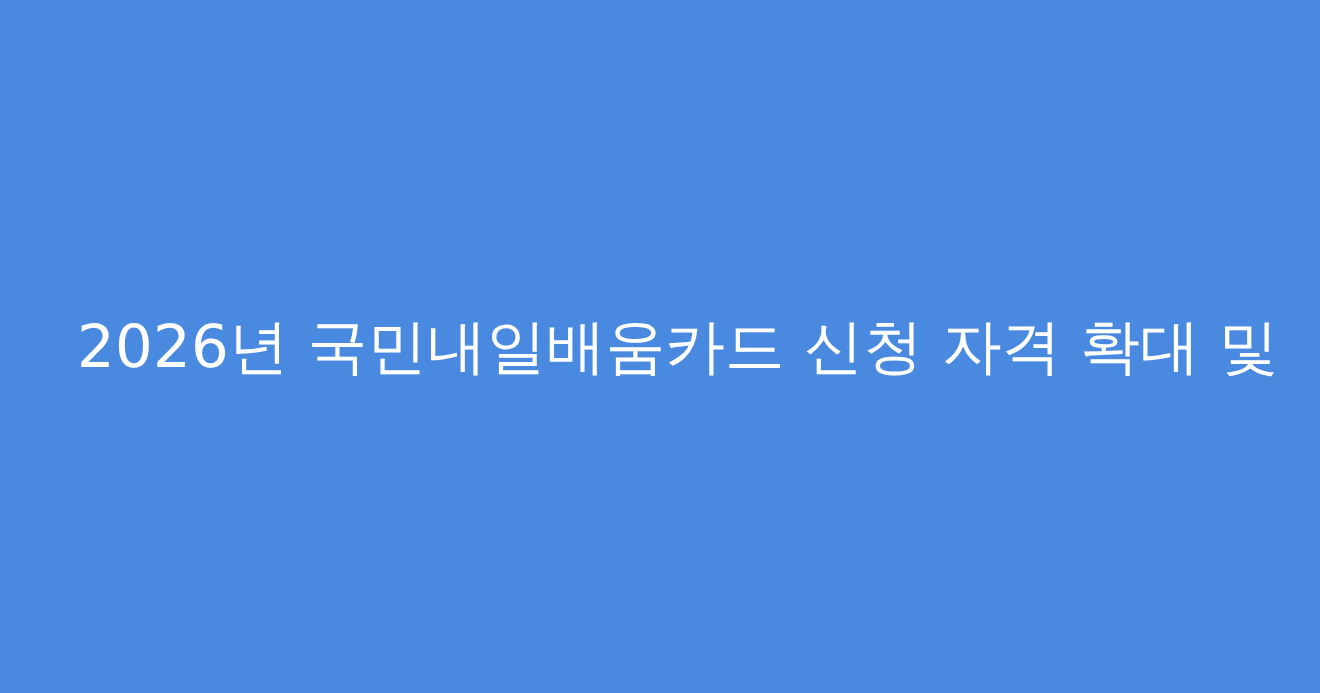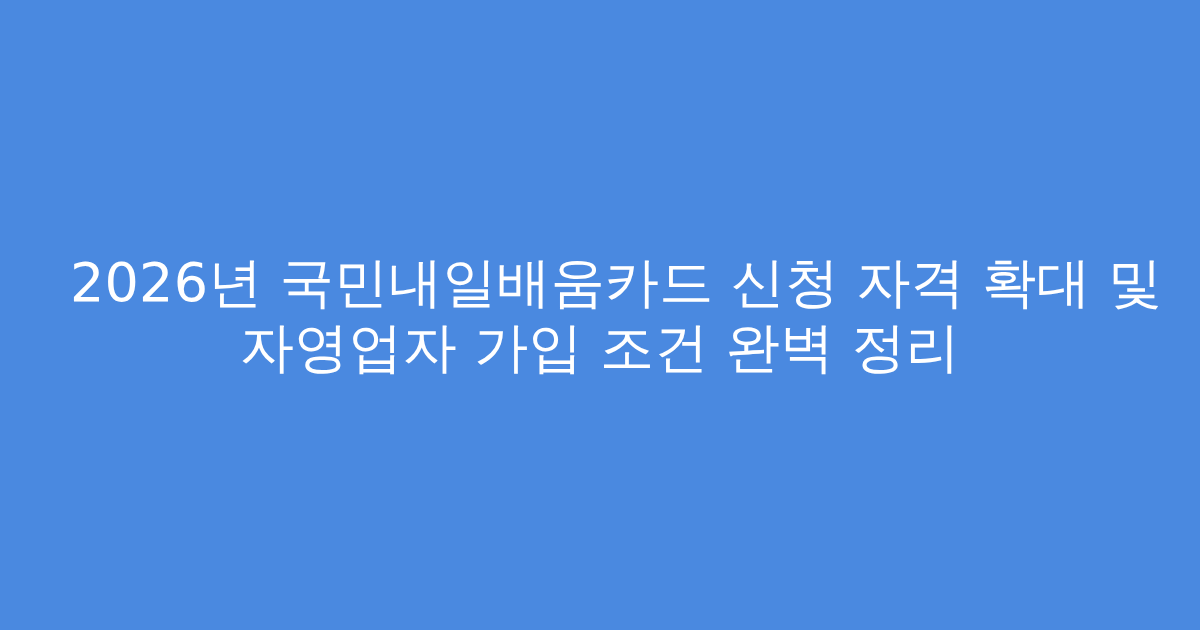--- a/index.html
+++ b/index.html
@@ -38,15 +38,14 @@
     letter-spacing: 0.2px;
     white-space: nowrap;
   }
 </style>
 </head>
 <body>
 
 <div class="card">
   <div class="title-block">
     <span class="title-line">2026년 국민내일배움카드 신청 자격 확대 및</span>
-    <span class="title-line">자영업자 가입 조건 완벽 정리</span>
   </div>
 </div>
 
 </body></html>

